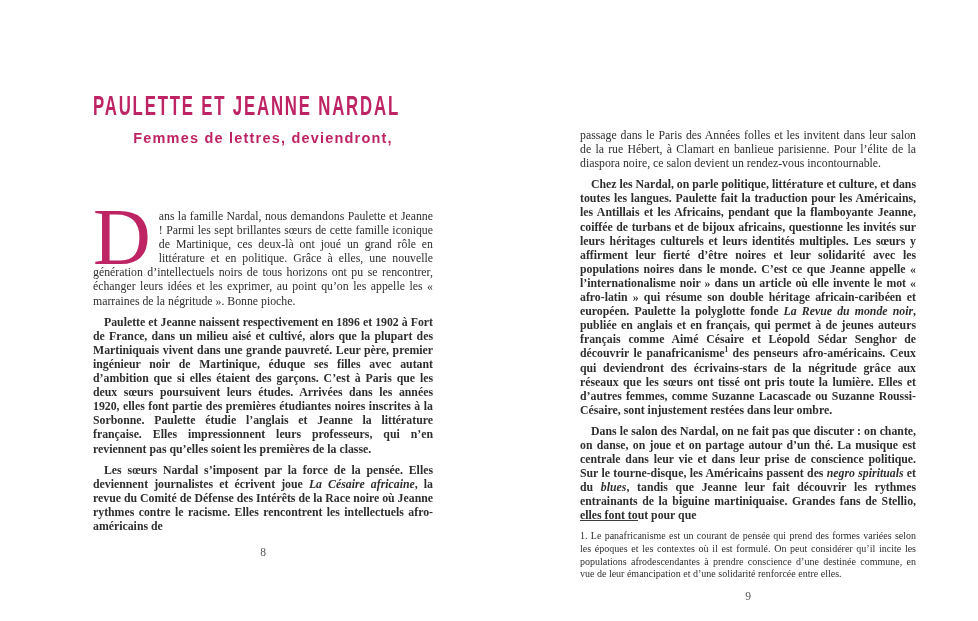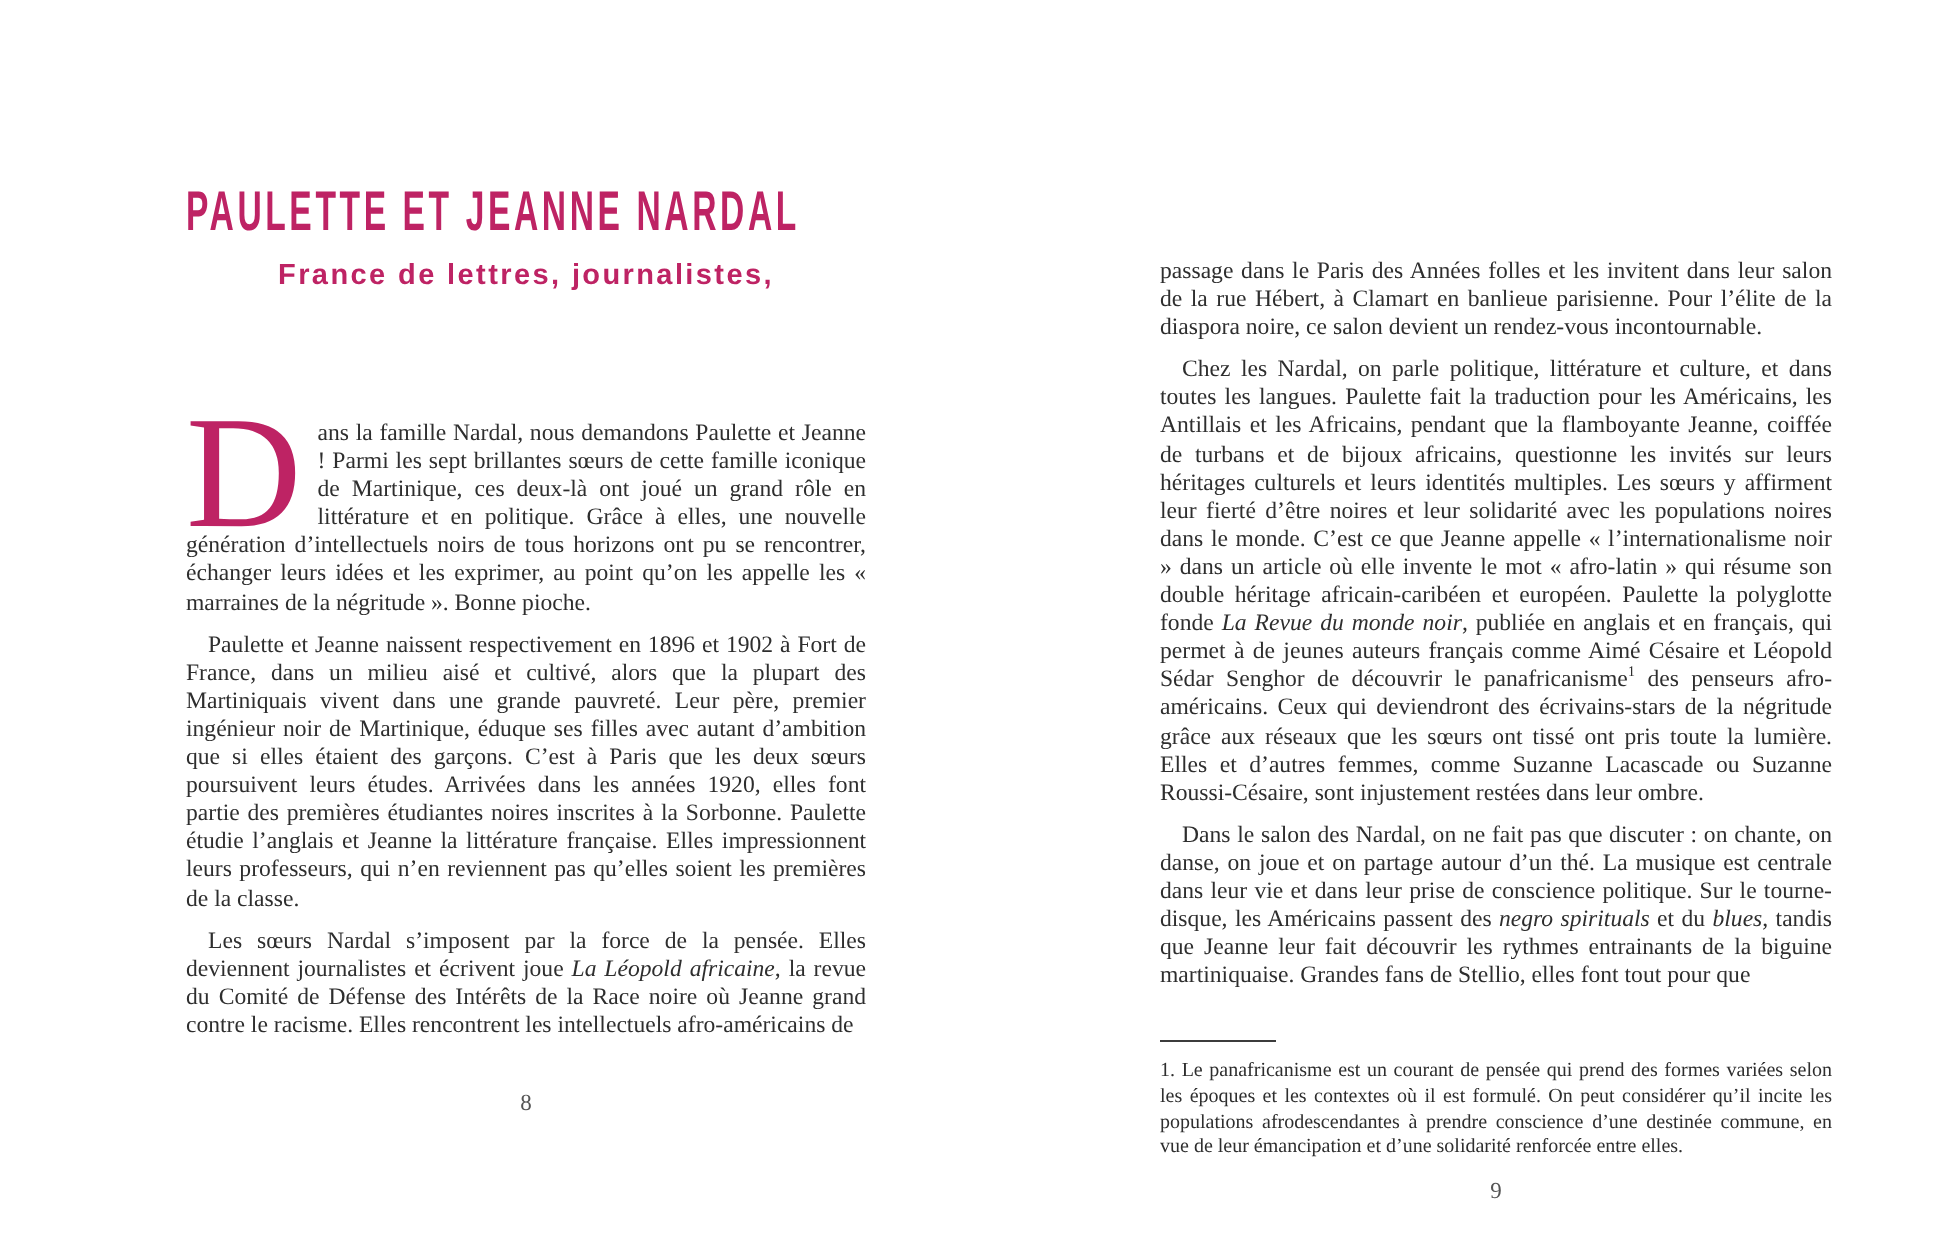--- a/index.html
+++ b/index.html
@@ -46,21 +46,21 @@
   .body-text{
     position:absolute;left:0;right:0;
     text-align:justify;
     font-size:11.8px;
     line-height:14.1px;
   }
   .page-left .body-text{top:117px;}
   .page-right .body-text{top:0;}
 
   p.para{margin:0;}
-  p.para + p.para{margin-top:7px;}
+  p.para + p.para{margin-top:7px;font-weight:bold;}
   p.indent{text-indent:11px;}
 
   .dropcap{
     float:left;
     font-family:"Liberation Serif",serif;
     font-size:80px;
     line-height:56px;
     padding:0 8px 0 0;
     color:var(--accent);
   }
@@ -85,27 +85,27 @@
   .page-right .page-number{top:462px;}
 </style>
 </head>
 <body>
 
 <div class="spread">
 
   <div class="page page-left">
     <header>
       <h1 class="chapter-title">PAULETTE ET JEANNE NARDAL</h1>
-      <p class="subtitle"><span>France de lettres, journalistes,</span><br></p>
+      <p class="subtitle"><span>Femmes de lettres, deviendront,</span><br></p>
     </header>
 
     <div class="body-text">
       <p class="para"><span class="dropcap">D</span><span><span>ans la famille Nardal, nous demandons Paulette et Jeanne ! Parmi les sept brillantes sœurs de cette famille iconique de Martinique, ces deux-là ont joué un grand rôle en littérature et en politique. Grâce à elles, une nouvelle génération d’intellectuels noirs de tous horizons ont pu se rencontrer, échanger leurs idées et les exprimer, au point qu’on les appelle les « marraines de la négritude ». Bonne pioche.</span></span></p>
       <p class="para indent"><span>Paulette et Jeanne naissent respectivement en 1896 et 1902 à Fort de France, dans un milieu aisé et cultivé, alors que la plupart des Martiniquais vivent dans une grande pauvreté. Leur père, premier ingénieur noir de Martinique, éduque ses filles avec autant d’ambition que si elles étaient des garçons. C’est à Paris que les deux sœurs poursuivent leurs études. Arrivées dans les années 1920, elles font partie des premières étudiantes noires inscrites à la Sorbonne. Paulette étudie l’anglais et Jeanne la littérature française. Elles impressionnent leurs professeurs, qui n’en reviennent pas qu’elles soient les premières de la classe.</span></p>
-      <p class="para indent"><span>Les sœurs Nardal s’imposent par la force de la pensée. Elles deviennent journalistes et écrivent joue </span><em>La Léopold africaine</em><span>, la revue du Comité de Défense des Intérêts de la Race noire où Jeanne grand contre le racisme. Elles rencontrent les intellectuels afro-américains de</span></p>
+      <p class="para indent"><span>Les sœurs Nardal s’imposent par la force de la pensée. Elles deviennent journalistes et écrivent joue </span><em>La Césaire africaine</em><span>, la revue du Comité de Défense des Intérêts de la Race noire où Jeanne rythmes contre le racisme. Elles rencontrent les intellectuels afro-américains de</span></p>
     </div>
 
     <div class="page-number">8</div>
   </div>
 
   <div class="page page-right">
     <div class="body-text">
       <p class="para"><span>passage dans le Paris des Années folles et les invitent dans leur salon de la rue Hébert, à Clamart en banlieue parisienne. Pour l’élite de la diaspora noire, ce salon devient un rendez-vous incontournable.</span></p>
       <p class="para indent"><span>Chez les Nardal, on parle politique, littérature et culture, et dans toutes les langues. Paulette fait la traduction pour les Américains, les Antillais et les Africains, pendant que la flamboyante Jeanne, coiffée de turbans et de bijoux africains, questionne les invités sur leurs héritages culturels et leurs identités multiples. Les sœurs y affirment leur fierté d’être noires et leur solidarité avec les populations noires dans le monde. C’est ce que Jeanne appelle « l’internationalisme noir » dans un article où elle invente le mot « afro-latin » qui résume son double héritage africain-caribéen et européen. Paulette la polyglotte fonde </span><em>La Revue du monde noir</em><span>, publiée en anglais et en français, qui permet à de jeunes auteurs français comme Aimé Césaire et Léopold Sédar Senghor de découvrir le panafricanisme</span><sup>1</sup><span> des penseurs afro-américains. Ceux qui deviendront des écrivains-stars de la négritude grâce aux réseaux que les sœurs ont tissé ont pris toute la lumière. Elles et d’autres femmes, comme Suzanne Lacascade ou Suzanne Roussi-Césaire, sont injustement restées dans leur ombre.</span></p>
       <p class="para indent"><span>Dans le salon des Nardal, on ne fait pas que discuter : on chante, on danse, on joue et on partage autour d’un thé. La musique est centrale dans leur vie et dans leur prise de conscience politique. Sur le tourne-disque, les Américains passent des </span><em>negro spirituals</em><span> et du </span><em>blues</em><span>, tandis que Jeanne leur fait découvrir les rythmes entrainants de la biguine martiniquaise. Grandes fans de Stellio, elles font tout pour que</span></p>

